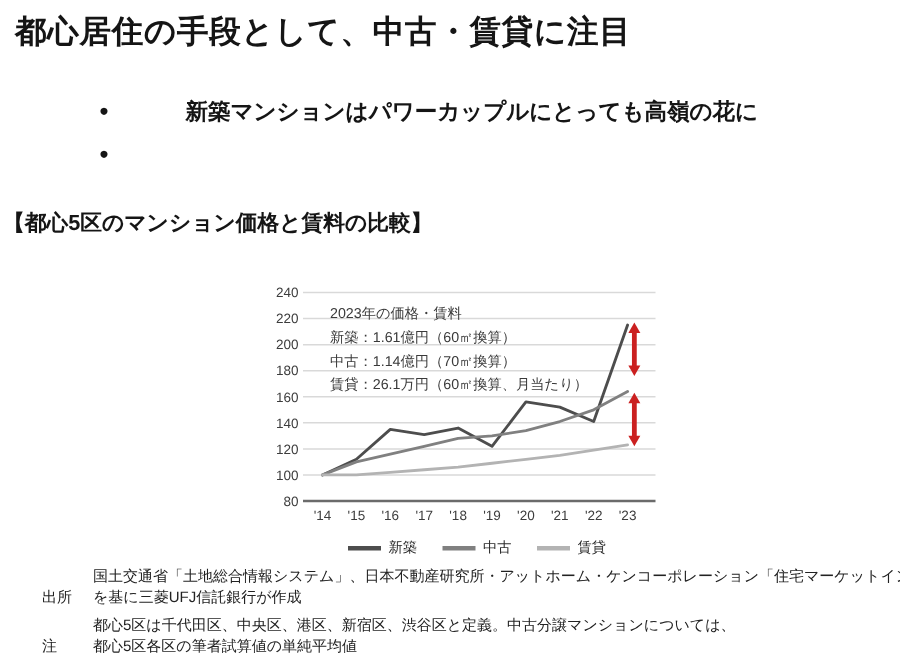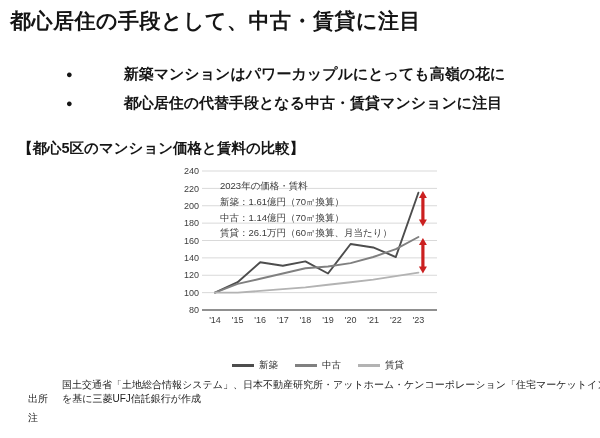--- a/index.html
+++ b/index.html
@@ -8,24 +8,24 @@
   #slide { position:relative; width:600px; height:438px; background:#fff; }
 
   .page-title { position:absolute; left:10px; top:7px; font-size:21px; font-weight:700;
     letter-spacing:0.5px; white-space:nowrap; }
 
   .bullets { position:absolute; left:66px; top:64px; }
   .bullet-row { display:flex; align-items:center; margin-bottom:9px; }
   .bullet-dot { font-size:11px; margin-right:15px; line-height:20px; }
   .bullet-text { font-size:15px; font-weight:700; white-space:nowrap;margin-left:36px; }
 
-  .section-heading { position:absolute; left:18px; top:139px; font-size:14.5px; font-weight:700;text-align:right; }
+  .section-heading { position:absolute; left:2px; top:139px; font-size:14.5px; font-weight:700;text-align:right; }
   .index-base { position:absolute; left:27px; top:164px; font-size:10px; font-weight:700; color:#2b2b2b; }
 
-  .chart-wrap { position:absolute; left:178px; top:164px; width:280px; height:178px; }
+  .chart-wrap { position:absolute; left:178px; top:188px; width:280px; height:178px; }
   .chart-annotation { position:absolute; left:42px; top:14px; font-size:9.5px; line-height:15.8px;
     color:#3a3a3a; white-space:nowrap; }
 
   .legend { position:absolute; left:178px; top:359px; width:280px; display:flex;
     justify-content:center; align-items:center; gap:17px; }
   .legend-item { display:flex; align-items:center; }
   .legend-swatch { display:inline-block; width:22px; height:2.6px; margin-right:5px; }
   .legend-label { font-size:9.5px; color:#2b2b2b; }
 
   .notes { position:absolute; left:28px; top:378px; width:565px; font-size:10px; color:#222; }
@@ -41,21 +41,20 @@
 
   <h1 class="page-title">都心居住の手段として、中古・賃貸に注目</h1>
 
   <div class="bullets">
     <div class="bullet-row">
       <span class="bullet-dot">●</span>
       <span class="bullet-text">新築マンションはパワーカップルにとっても高嶺の花に</span>
     </div>
     <div class="bullet-row">
       <span class="bullet-dot">●</span>
-      <span class="bullet-text">都心居住の代替手段となる中古・賃貸マンションに注目</span>
     </div>
   </div>
 
   <div class="section-heading">【都心5区のマンション価格と賃料の比較】</div>
 
   <div class="chart-wrap">
     <svg id="chart-svg" width="280" height="178" viewBox="0 0 280 178">
         <line x1="24" y1="7" x2="259" y2="7" stroke="#d9d9d9" stroke-width="1"></line>
         <text x="21" y="10.2" text-anchor="end" font-size="9" fill="#3c3c3c">240</text>
         <line x1="24" y1="24.375" x2="259" y2="24.375" stroke="#d9d9d9" stroke-width="1"></line>
@@ -89,21 +88,21 @@
         <polyline points="37,128.625 59.6,128.625 82.2,126.8875 104.80000000000001,125.15 127.4,123.4125 150,120.80625 172.60000000000002,118.2 195.20000000000002,115.59375 217.8,112.11875 240.4,108.64375" fill="none" stroke="#b3b3b3" stroke-width="1.9" stroke-linejoin="round" stroke-linecap="round"></polyline>
         <line x1="244.9" y1="32.98125" x2="244.9" y2="56.6" stroke="#cb2020" stroke-width="3.2"></line>
         <polygon points="240.9,33.98125 248.9,33.98125 244.9,26.98125" fill="#cb2020"></polygon>
         <polygon points="240.9,55.6 248.9,55.6 244.9,62.6" fill="#cb2020"></polygon>
         <line x1="244.9" y1="79.89375" x2="244.9" y2="103.5125" stroke="#cb2020" stroke-width="3.2"></line>
         <polygon points="240.9,80.89375 248.9,80.89375 244.9,73.89375" fill="#cb2020"></polygon>
         <polygon points="240.9,102.5125 248.9,102.5125 244.9,109.5125" fill="#cb2020"></polygon>
       </svg>
     <div class="chart-annotation">
       <div>2023年の価格・賃料</div>
-      <div>新築：1.61億円（70㎡換算）</div>
+      <div>新築：1.61億円（60㎡換算）</div>
       <div>中古：1.14億円（70㎡換算）</div>
       <div>賃貸：26.1万円（60㎡換算、月当たり）</div>
     </div>
   </div>
 
   <div class="legend" id="legend">
       <div class="legend-item">
         <span class="legend-swatch" style="background: rgb(77, 77, 77);"></span>
         <span class="legend-label">新築</span>
       </div>
@@ -120,16 +119,20 @@
   <div class="notes">
     <div class="note-row">
       <div class="note-label">出所</div>
       <div class="note-body">
         <div class="note-line">国土交通省「土地総合情報システム」、日本不動産研究所・アットホーム・ケンコーポレーション「住宅マーケットインデックス」</div>
         <div class="note-line">を基に三菱UFJ信託銀行が作成</div>
       </div>
     </div>
     <div class="note-row">
       <div class="note-label">注</div>
+      <div class="note-body">
+        <div class="note-line">都心5区は千代田区、中央区、港区、新宿区、渋谷区と定義。中古分譲マンションについては、</div>
+        <div class="note-line">都心5区各区の筆者試算値の単純平均値</div>
+      </div>
     </div>
   </div>
 
 </div>
 
 </body></html>

